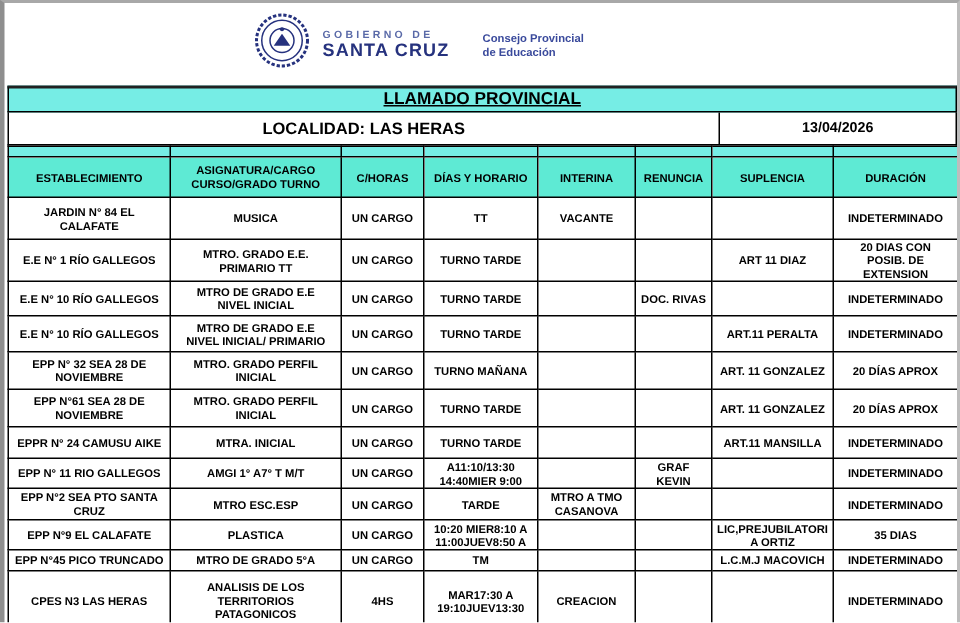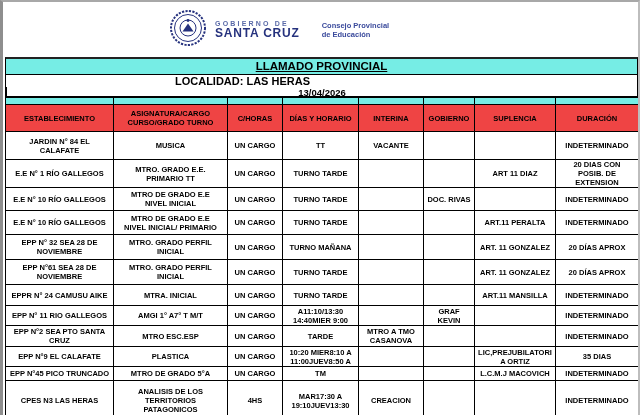--- a/index.html
+++ b/index.html
@@ -45,21 +45,20 @@
     border: 1px solid #000; border-top: 2px solid #222;
     text-align: center;
     font-weight: bold; font-size: 11.5px; line-height: 15px;
     text-decoration: underline;
     color: #000;
   }
   .subband {
     margin-left: 2px; width: 633px; height: 22px;
     border-left: 1px solid #000; border-right: 1px solid #000; border-bottom: 1px solid #000;
     display: flex;
-    flex-direction: column;
   }
   .subband .loc {
     width: 473px; display: flex; align-items: center; justify-content: center;
     font-weight: bold; font-size: 11px; color: #000;
   }
   .subband .date {
     flex: 1; border-left: 1px solid #000;
     display: flex; align-items: center; justify-content: center;
     font-weight: bold; font-size: 9.5px; color: #000;
   }
@@ -72,21 +71,21 @@
   table.grid td, table.grid th {
     border: 1px solid #000;
     font-weight: bold; font-size: 7.5px; line-height: 1.2;
     text-align: center; vertical-align: middle;
     color: #000;
     padding: 0 2px;
     white-space: pre-line;
     overflow: hidden;
   }
   tr.strip td { height: 7px; background: var(--cyan, #76ede5); padding: 0; }
-  tr.head th { height: 27px; background: #ef4444; }
+  tr.head th { height: 27px; background: #5eead4; }
 </style>
 </head>
 <body>
 
 <div class="page">
 
   <div class="masthead">
     <span class="seal">
       <svg width="38" height="38" viewBox="0 0 38 38" aria-hidden="true">
         <circle cx="19" cy="19" r="17" fill="none" stroke="#26327E" stroke-width="2" stroke-dasharray="2.2 1.3"></circle>
@@ -135,21 +134,21 @@
           <td></td>
           <td></td>
         </tr>
         <tr class="head">
           <th>ESTABLECIMIENTO</th>
           <th>ASIGNATURA/CARGO
 CURSO/GRADO TURNO</th>
           <th>C/HORAS</th>
           <th>DÍAS Y HORARIO</th>
           <th>INTERINA</th>
-          <th>GOBIERNO</th>
+          <th>RENUNCIA</th>
           <th>SUPLENCIA</th>
           <th>DURACIÓN</th>
         </tr>
         <tr style="height: 28px;">
           <td>JARDIN N° 84 EL
 CALAFATE</td>
           <td>MUSICA</td>
           <td>UN CARGO</td>
           <td>TT</td>
           <td>VACANTE</td>

